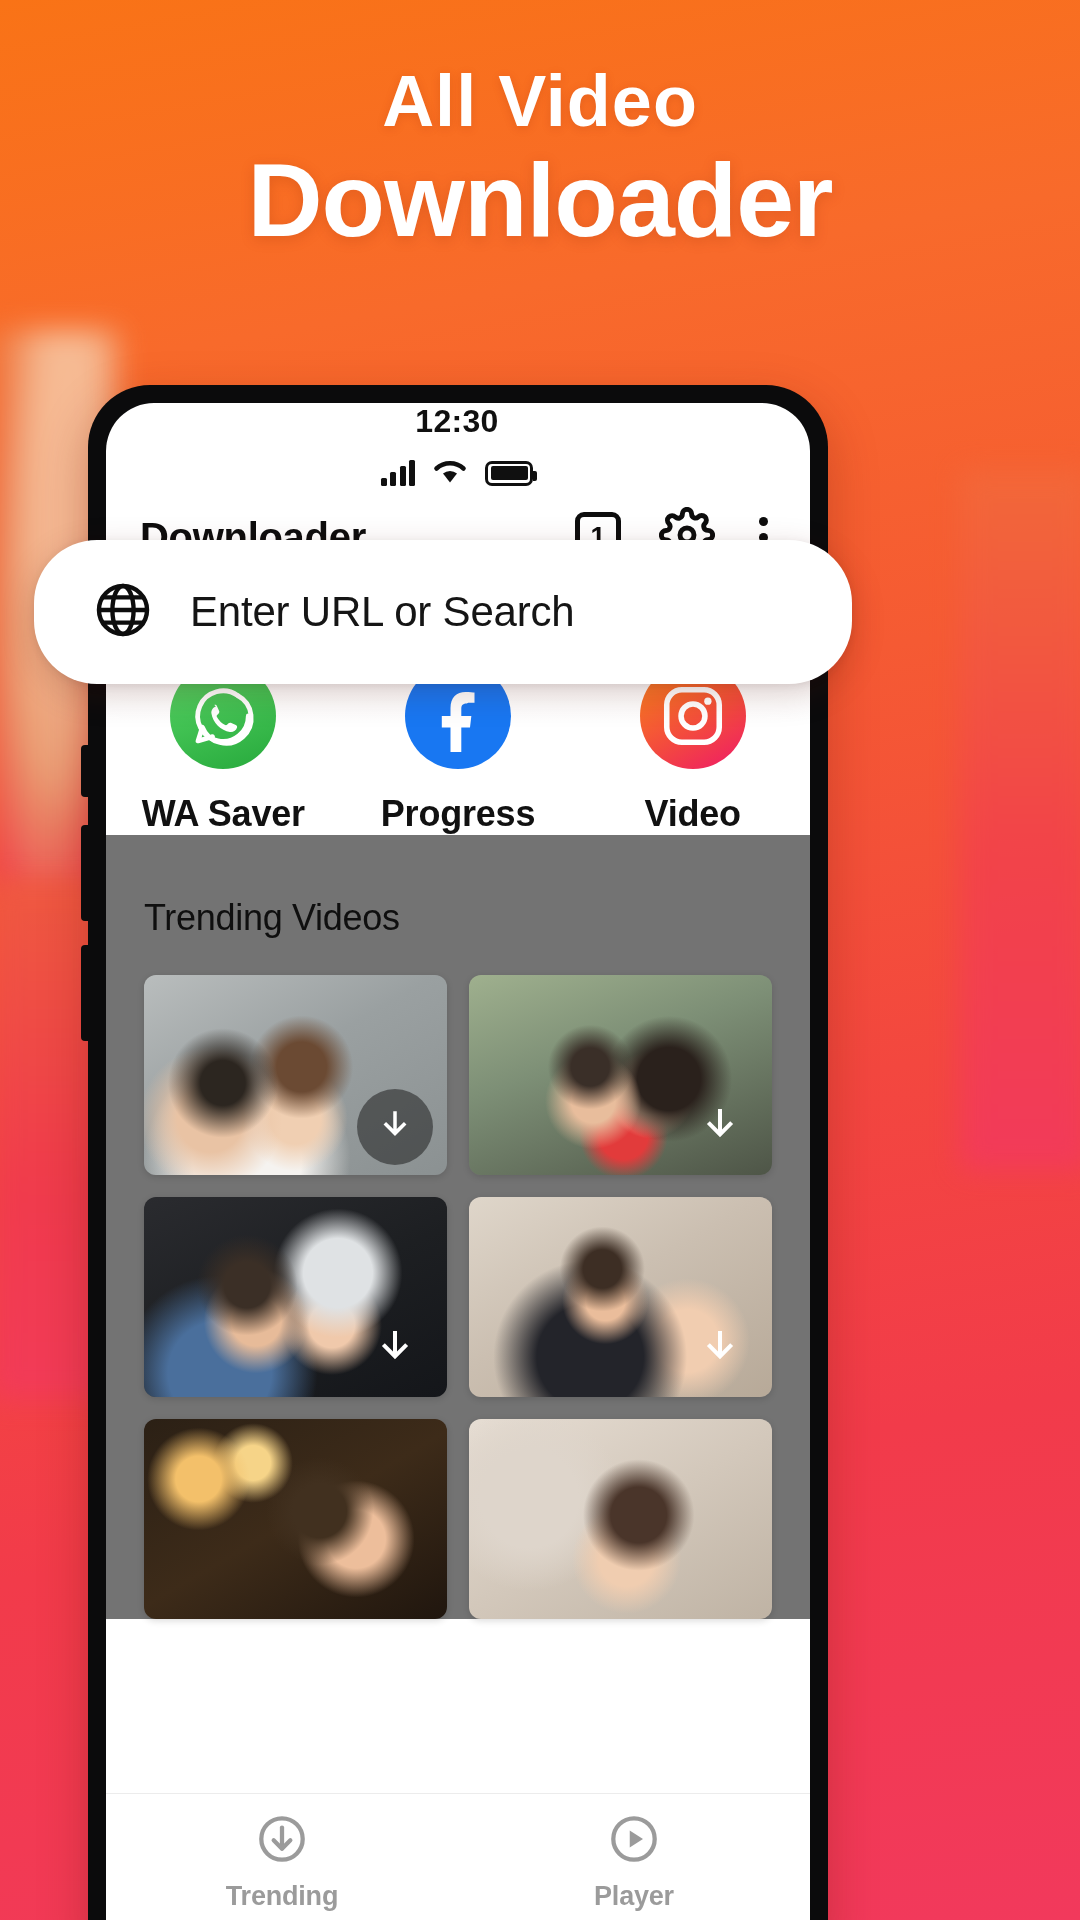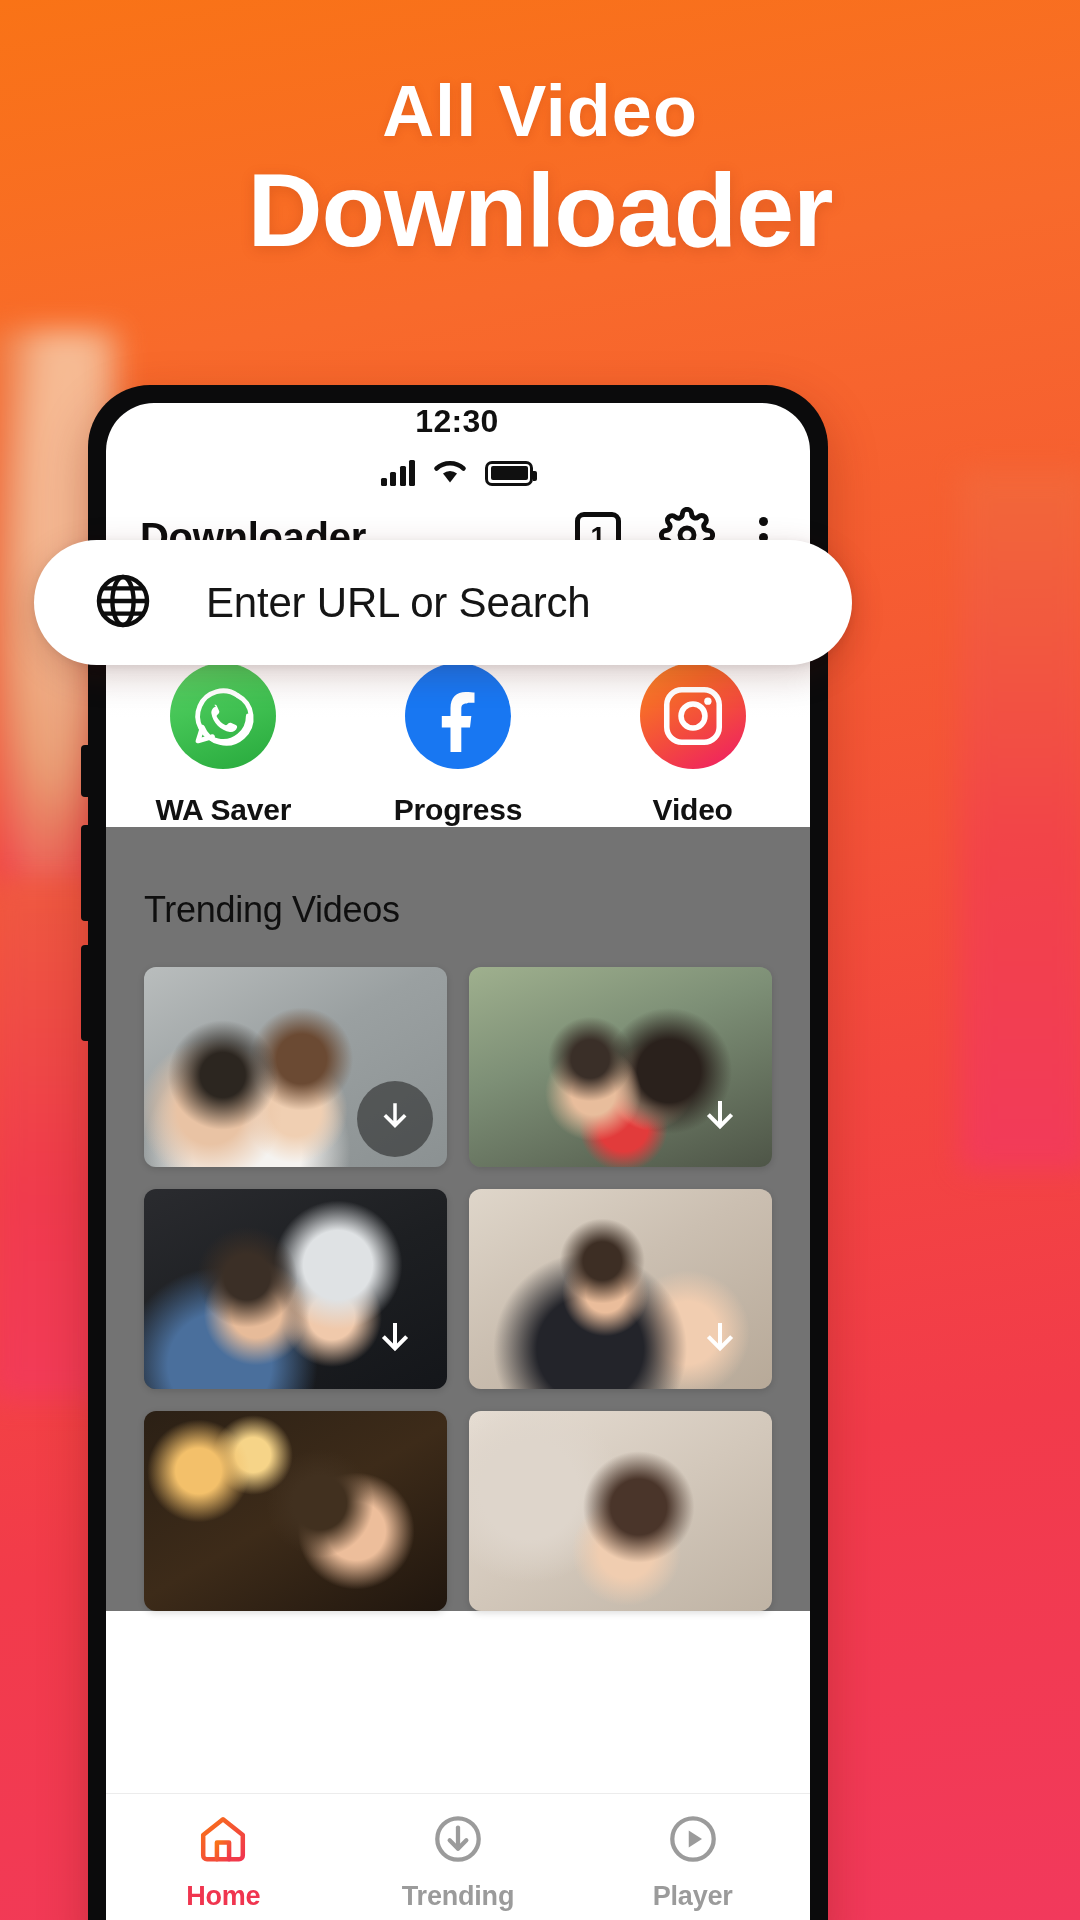--- a/index.html
+++ b/index.html
@@ -22,21 +22,21 @@
   .bg-photo.left2 {
     left:-10px; top:880px; width:120px; height:520px;
     background:linear-gradient(180deg,#ee5a42,#f0394f 60%,#f23a5c);
   }
   .bg-photo.right {
     right:-10px; top:470px; width:130px; height:700px;
     background:linear-gradient(180deg,#f26a3a,#f2414c 55%,#f2395e);
   }
 
   
-  .hero { position:absolute; top:12px; left:0; width:1080px; text-align:center; z-index:6; }
+  .hero { position:absolute; top:2px; left:0; width:1080px; text-align:center; z-index:6; }
   .hero-line1 {
     margin-top:62px; color:#fff; font-size:72px; font-weight:700;
     letter-spacing:1px; line-height:1.05;
     text-shadow:0 2px 10px rgba(150,40,10,.18);
   }
   .hero-line2 {
     margin-top:6px; color:#fff; font-size:104px; font-weight:800;
     letter-spacing:-1px; line-height:1.05;
     text-shadow:0 3px 14px rgba(150,40,10,.22);
   }
@@ -90,39 +90,39 @@
   .tabcount {
     width:46px; height:50px; border:5px solid #0d0d0d; border-radius:9px;
     display:flex; align-items:center; justify-content:center;
     font-size:27px; font-weight:700; color:#0d0d0d;
   }
   .dots { display:flex; flex-direction:column; gap:7px; align-items:center; padding:0 6px; }
   .dots i { width:9px; height:9px; background:#0d0d0d; border-radius:50%; display:block; }
 
   
   .searchpill {
-    position:absolute; left:34px; top:540px; width:818px; height:125px;
+    position:absolute; left:34px; top:540px; width:818px; height:144px;
     background:#fff; border-radius:63px; z-index:9;
-    display:flex; align-items:center; padding-left:58px; gap:52px;
+    display:flex; align-items:center; padding-left:58px; gap:36px;
     box-shadow:0 10px 34px rgba(90,20,10,.20), 0 2px 8px rgba(0,0,0,.08);
   }
   .search-text { font-size:42px; color:#151515; font-weight:400; letter-spacing:-.2px; }
 
   
   .content { position:relative; }
   .shortcut-band {
     padding:78px 0 0; background:linear-gradient(180deg,#f1f1f1 0%,#fafafa 22%,#fff 55%);
   }
   .shortcuts { display:flex; }
   .shortcut { flex:1; display:flex; flex-direction:column; align-items:center; gap:24px; }
   .sc-icon { width:106px; height:106px; border-radius:50%; display:flex; align-items:center; justify-content:center; }
   .sc-wa  { background:linear-gradient(160deg,#5BD066 0%,#45C556 40%,#27A93C 100%); }
   .sc-fb  { background:#1877F2; }
   .sc-ig  { background:linear-gradient(150deg,#F98A2B 0%,#F76B2A 28%,#F34A3E 58%,#F0275C 88%,#E91E63 100%); }
-  .sc-label { font-size:30px; font-weight:700; color:#111; letter-spacing:-.2px; }
+  .sc-label { font-size:36px; font-weight:700; color:#111; letter-spacing:-.2px; }
 
   
   .trending { padding:62px 38px 0; background:#737373; }
   .trending-title { font-size:36px; font-weight:400; color:#0f0f0f; letter-spacing:-.3px; }
   .grid { margin-top:36px; display:grid; grid-template-columns:1fr 1fr; gap:22px 22px; }
   .card {
     position:relative; height:200px; border-radius:12px; overflow:hidden;
     box-shadow:0 2px 7px rgba(0,0,0,.14);
   }
   .thumb { position:absolute; inset:0; }
@@ -329,35 +329,20 @@
           <div class="card">
             <div class="thumb t6"></div>
           </div>
 
         </div>
       </div>
     </div>
 
     <div class="bottomnav">
 
-      <div class="navitem">
-        <span>
-          <svg width="54" height="54" viewBox="0 0 24 24" fill="none" stroke="url(#gHome)" stroke-width="2" stroke-linecap="round" stroke-linejoin="round">
-            <defs>
-                <linearGradient id="gHome" x1="0" y1="0" x2="1" y2="1">
-              <stop offset="0%" stop-color="#F97316"></stop>
-                  <stop offset="100%" stop-color="#F0354F"></stop>
-            </linearGradient>
-              </defs>
-            <path d="M3.2 10.2 12 3.2l8.8 7v9.1a1.7 1.7 0 0 1-1.7 1.7H4.9a1.7 1.7 0 0 1-1.7-1.7z"></path>
-            <path d="M9.3 21V13.6h5.4V21"></path>
-          </svg>
-        </span>
-        <span class="nav-label active">Home</span>
-      </div>
 
       <div class="navitem">
         <span>
           <svg width="54" height="54" viewBox="0 0 24 24" fill="none" stroke="#9b9b9b" stroke-width="1.9" stroke-linecap="round" stroke-linejoin="round">
             <circle cx="12" cy="12" r="9.2"></circle>
             <path d="M12 6.9v9.3"></path>
               <path d="M8.3 12.6 12 16.3l3.7-3.7"></path>
           </svg>
         </span>
         <span class="nav-label idle">Trending</span>

